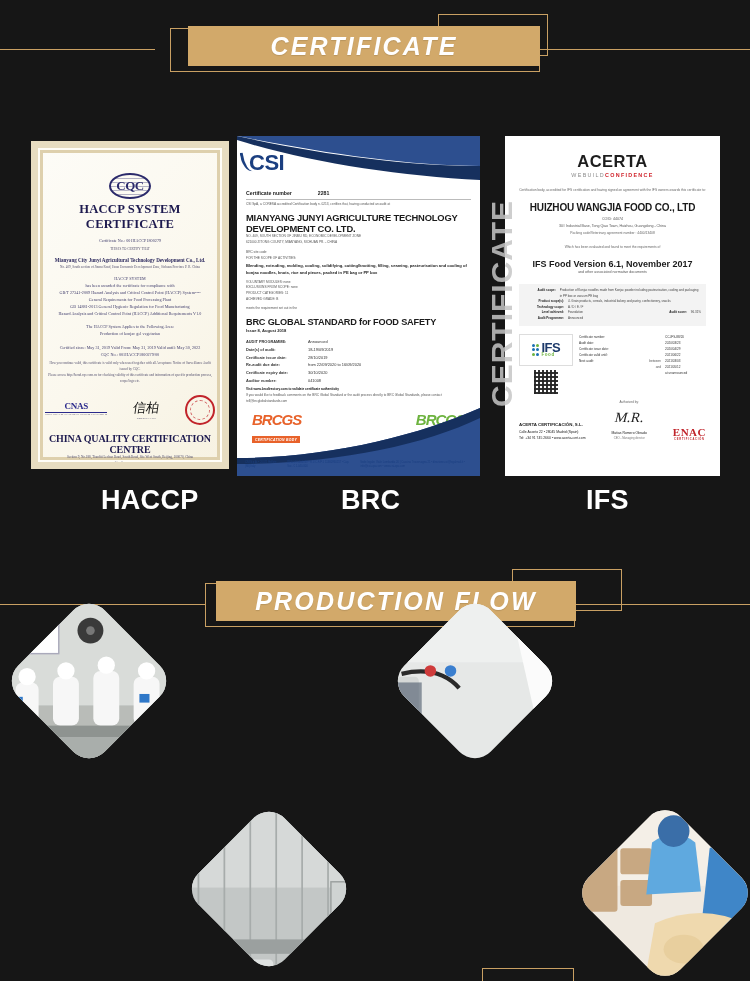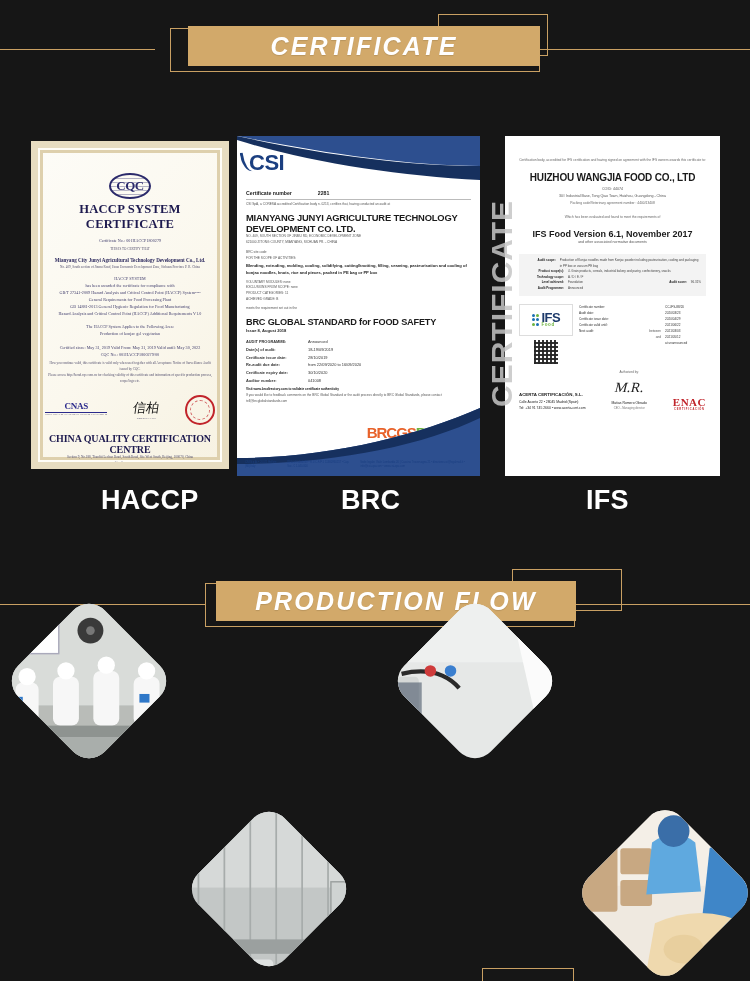--- a/index.html
+++ b/index.html
@@ -94,21 +94,21 @@
     position: absolute; left: 4px; top: 16px; width: 11px; height: 20px;
     border-left: 3px solid #1b3f80; border-bottom-left-radius: 12px 20px; transform: rotate(-8deg);
   }
   .brc .certno { display: flex; gap: 26px; font-size: 5.2px; font-weight: 600; border-bottom: .5px solid #bbb; padding-bottom: 3px; }
   .brc .t4 { font-size: 3.2px; line-height: 1.85; color: #555; }
   .brc .t5b { font-size: 4.1px; line-height: 1.8; color: #222; font-weight: 700; }
   .brc .co { font-size: 9.4px; font-weight: 700; line-height: 1.18; margin-top: 4px; letter-spacing: -.2px; }
   .brc .std { font-size: 9.2px; font-weight: 700; margin-top: 5px; letter-spacing: -.2px; }
   .brc .kv { display: flex; font-size: 3.9px; line-height: 1.95; color: #333; }
   .brc .kv b { width: 62px; font-weight: 600; }
-  .brc .logos { display: flex; justify-content: flex-end; margin-top: 20px; padding: 0 6px; }
+  .brc .logos { display: flex; justify-content: space-between; margin-top: 7px; padding: 0 6px; font-style: italic; }
   .brcs-logo { font-size: 15px; font-weight: 700; letter-spacing: -1px; line-height: 1; }
   .brcs-orange { color: #e8622a; }
   .brcs-green { color: #6db33f; }
   .brcs-tag {
     font-size: 3.4px; color: #fff; padding: 1.5px 3px; margin-top: 2px;
     letter-spacing: .3px; font-weight: 700; display: inline-block;
   }
   .brc .footinfo { position: absolute; left: 8px; bottom: 6px; right: 6px; font-size: 2.7px; color: #1b3f80; line-height: 1.7; display: flex; gap: 10px; }
 
   
@@ -318,20 +318,26 @@
         </svg>
       </div>
       <div class="footinfo">
         <span>CSI S.p.A. • 20021 Bollate (MI) Italy</span>
         <span>REA MI 1466939 • R.I./C.F./P.I. 11360960157 • Cap. Soc. € 1.040.000</span>
         <span>Sede legale: Viale Lombardia 20 | Cascina Traversagna 21 • direzione.csi@legalmail.it • info@csi-spa.com • www.csi-spa.com</span>
       </div>
     </div>
 
     <div class="cert ifs">
+      <div class="acerta">
+        <div class="a1">ACERTA</div>
+        <div class="a2">
+          <span class="grey">WEBUILD</span><span class="red">CONFIDENCE</span>
+        </div>
+      </div>
       <div class="t4" style="margin-top:9px">Certification body, accredited for IFS certification and having signed an agreement with the IFS owners awards this certificate to:</div>
       <div class="co">HUIZHOU WANGJIA FOOD CO., LTD</div>
       <div class="t45" style="margin-top:3px">COID: 44074</div>
       <div class="t45">30# Industrial Base, Tong Qiao Town, Huizhou, Guangdong - China</div>
       <div class="t4">Packing code/Veterinary agreement number : 4400/13408</div>
       <div class="t4" style="margin-top:8px">Which has been evaluated and found to meet the requirements of</div>
       <div class="version">IFS Food Version 6.1, November 2017</div>
       <div class="t45">and other associated normative documents</div>
       <div class="panel">
         <div class="prow">

